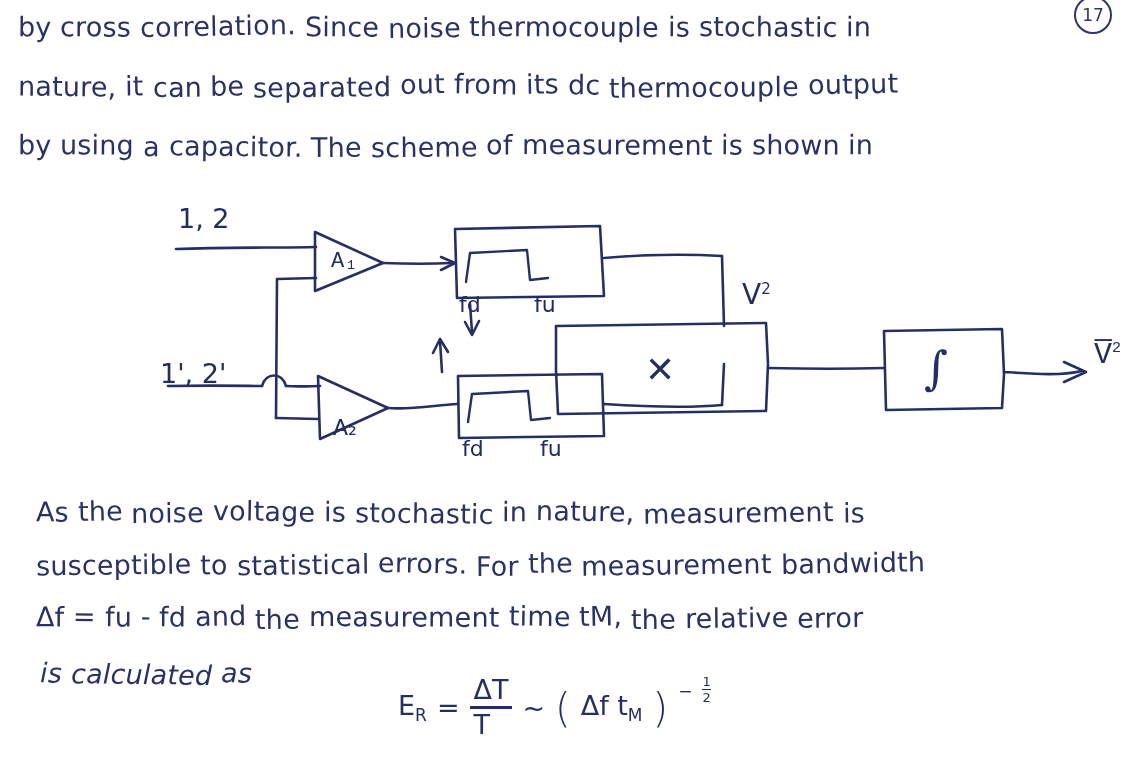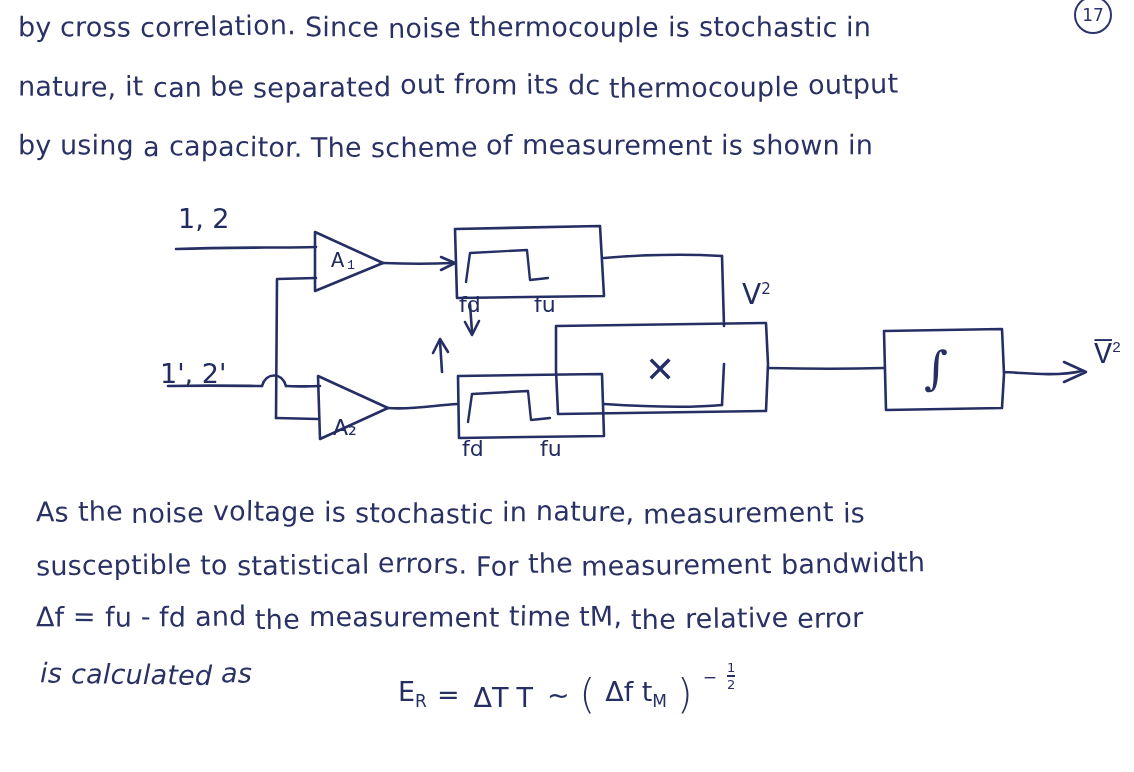--- a/index.html
+++ b/index.html
@@ -51,21 +51,21 @@
   .dlabel sup{font-size:15px;vertical-align:super;}
 
   
   .formula{
     position:absolute;left:398px;top:676px;
     font-size:27px;color:#262f63;
     display:flex;align-items:center;gap:10px;
     font-family:"DejaVu Sans", sans-serif;
   }
   .formula .sub{font-size:17px;vertical-align:sub;}
-  .frac{display:inline-flex;flex-direction:row;align-items:center;line-height:1.05;margin-top:8px;}
+  .frac{display:inline-flex;flex-direction:column;align-items:flex-start;line-height:1.05;}
   .frac .num{padding:0 4px;}
   .frac .bar{width:100%;height:2.5px;background:#262f63;margin:2px 0;}
   .frac .den{padding:0 4px;}
   .paren{font-size:40px;line-height:.8;font-weight:300;}
   .expo{font-size:17px;position:relative;top:-17px;}
   .sup-frac{display:inline-flex;flex-direction:column;align-items:center;font-size:13px;line-height:1;position:relative;top:-18px;}
 </style>
 </head>
 <body>
 

